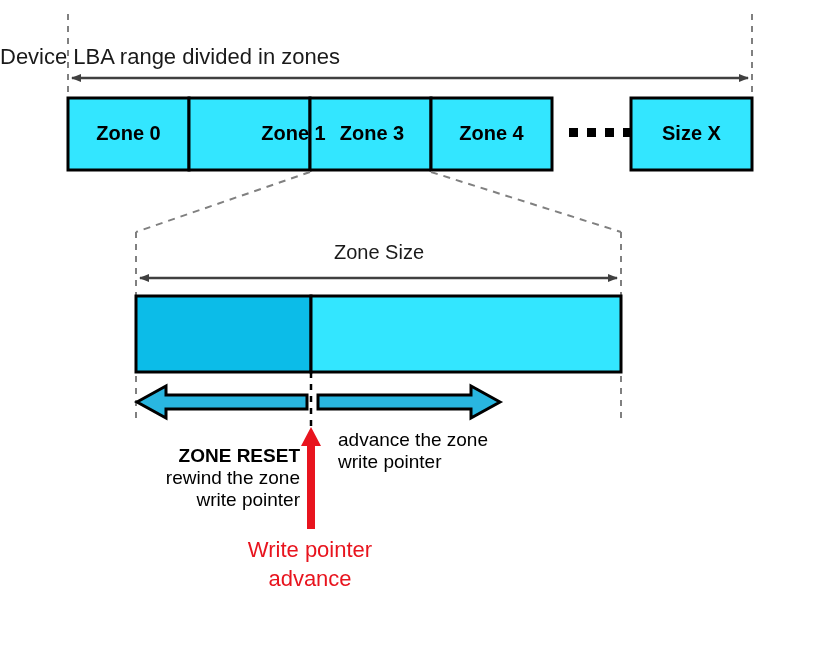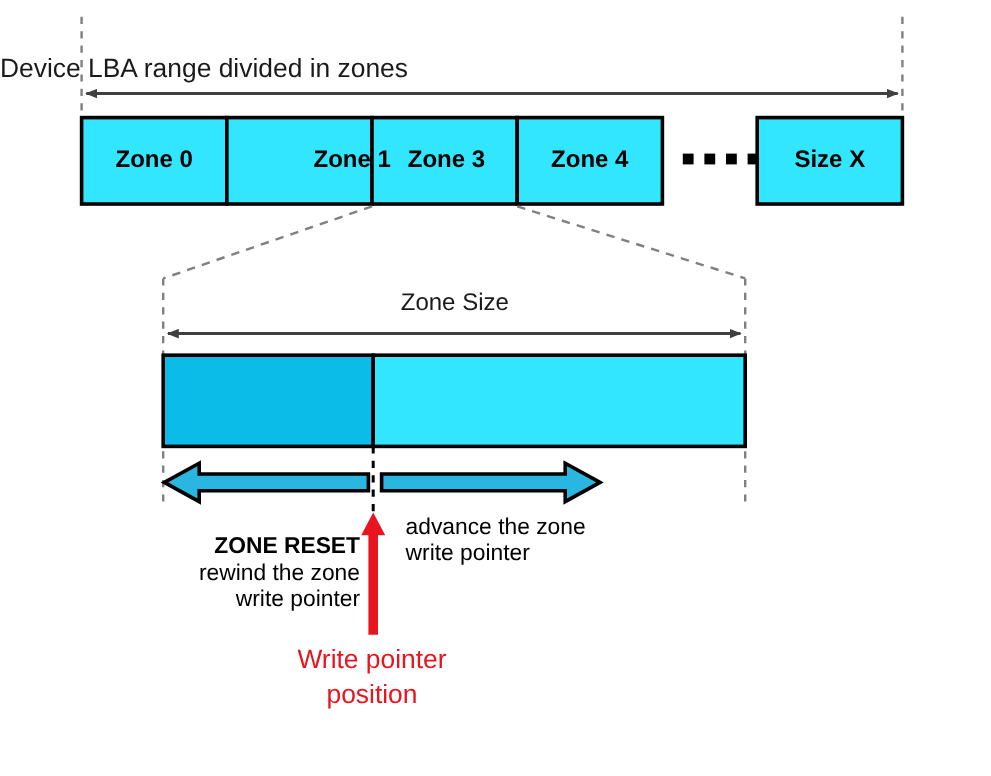--- a/index.html
+++ b/index.html
@@ -156,16 +156,16 @@
     <span class="op-desc">write pointer</span>
   </div>
 
   <div class="op-block op-right">
     <span class="op-desc">advance the zone</span>
     <span class="op-desc">write pointer</span>
   </div>
 
   <div class="txt wp-caption">
     <span>Write pointer</span><br>
-    <span>position</span>
+    <span>advance</span>
   </div>
 
 </div>
 
 </body></html>

